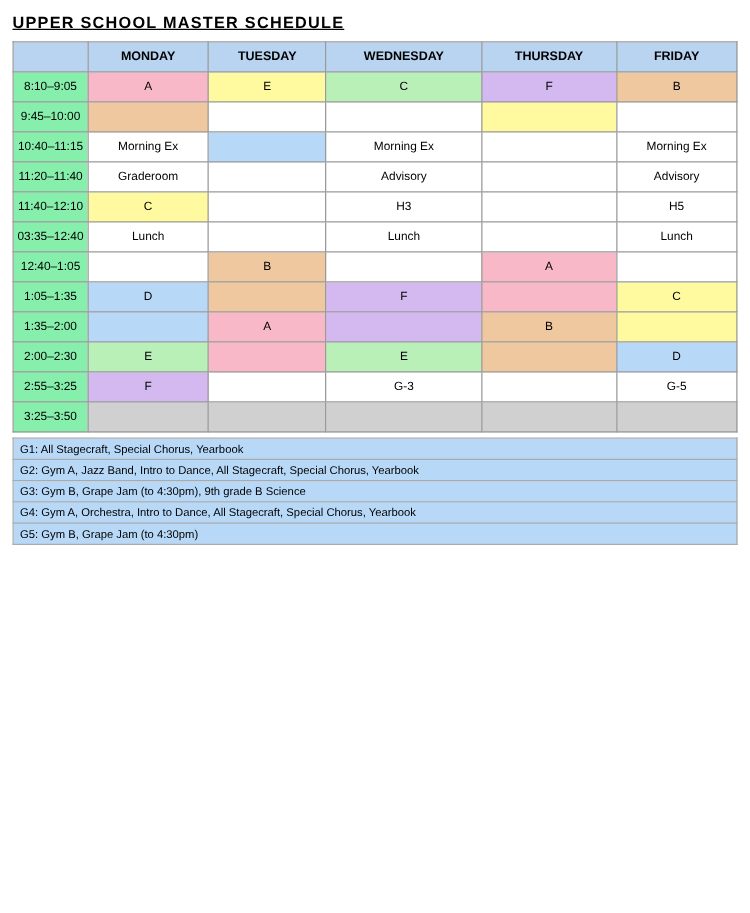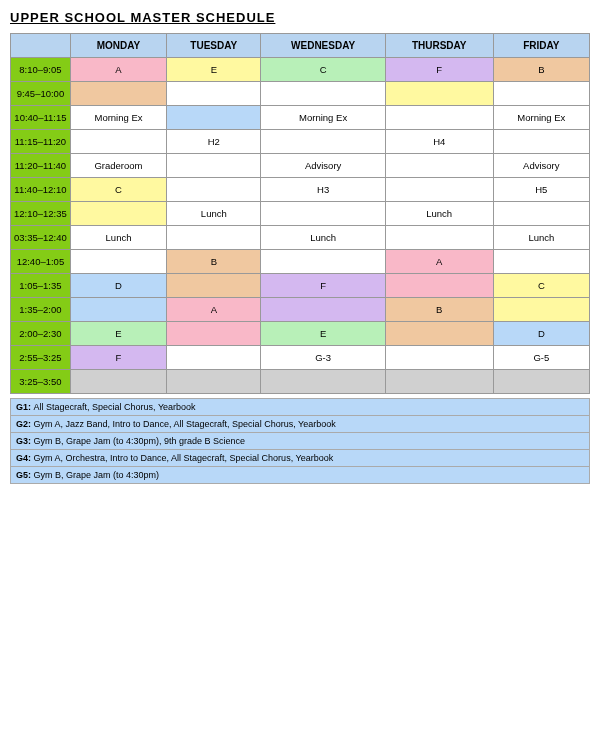--- a/index.html
+++ b/index.html
@@ -32,21 +32,21 @@
       height: 24px;
     }
     .schedule-table th {
       background: #b8d4f0;
       font-weight: bold;
       font-size: 10px;
       margin-top: 10px;
     }
     .time-col {
       font-size: 8.5px;
-      background: #84cc16;
+      background: #86efac;
       white-space: nowrap;
       width: 52px;
     }
     .cell-pink { background: #f9b8c8; }
     .cell-yellow { background: #fff9a0; }
     .cell-green { background: #b8f0b8; }
     .cell-purple { background: #d4b8f0; }
     .cell-orange { background: #f0c8a0; }
     .cell-blue { background: #b8d8f8; }
     .cell-gray { background: #d0d0d0; }
@@ -56,21 +56,21 @@
       border-collapse: collapse;
       margin-top: 4px;
     }
     .legend-table td {
       border: 1px solid #aaa;
       padding: 3px 5px;
       font-size: 9px;
       vertical-align: top;
     }
     .legend-label {
-      font-weight: bold;
+      font-weight: normal;
     }
     .legend-blue { background: #b8d8f8; }
   </style>
 </head>
 <body>
 
 <h1>UPPER SCHOOL MASTER SCHEDULE</h1>
 
 <table class="schedule-table">
   <thead>
@@ -102,50 +102,34 @@
       </tr>
       <tr>
         <td class="time-col">10:40–11:15</td>
         <td class="cell-white">Morning Ex</td>
         <td class="cell-blue"></td>
         <td class="cell-white">Morning Ex</td>
         <td class="cell-white"></td>
         <td class="cell-white">Morning Ex</td>
       </tr>
       <tr>
-        <td class="time-col">11:15–11:20</td>
-        <td class="cell-white"></td>
-        <td class="cell-white">H2</td>
-        <td class="cell-white"></td>
-        <td class="cell-white">H4</td>
-        <td class="cell-white"></td>
-      </tr>
-      <tr>
         <td class="time-col">11:20–11:40</td>
         <td class="cell-white">Graderoom</td>
         <td class="cell-white"></td>
         <td class="cell-white">Advisory</td>
         <td class="cell-white"></td>
         <td class="cell-white">Advisory</td>
       </tr>
       <tr>
         <td class="time-col">11:40–12:10</td>
         <td class="cell-yellow">C</td>
         <td class="cell-white"></td>
         <td class="cell-white">H3</td>
         <td class="cell-white"></td>
         <td class="cell-white">H5</td>
-      </tr>
-      <tr>
-        <td class="time-col">12:10–12:35</td>
-        <td class="cell-yellow"></td>
-        <td class="cell-white">Lunch</td>
-        <td class="cell-white"></td>
-        <td class="cell-white">Lunch</td>
-        <td class="cell-white"></td>
       </tr>
       <tr>
         <td class="time-col">03:35–12:40</td>
         <td class="cell-white">Lunch</td>
         <td class="cell-white"></td>
         <td class="cell-white">Lunch</td>
         <td class="cell-white"></td>
         <td class="cell-white">Lunch</td>
       </tr>
       <tr>

